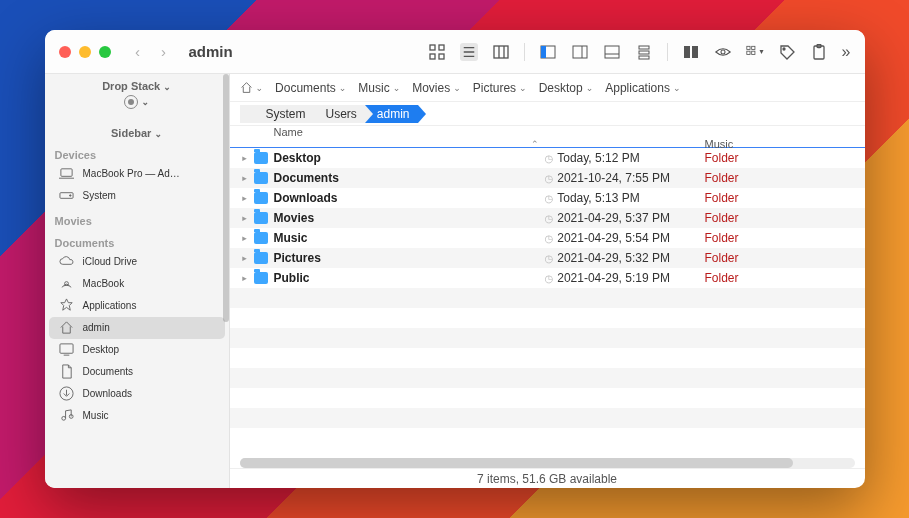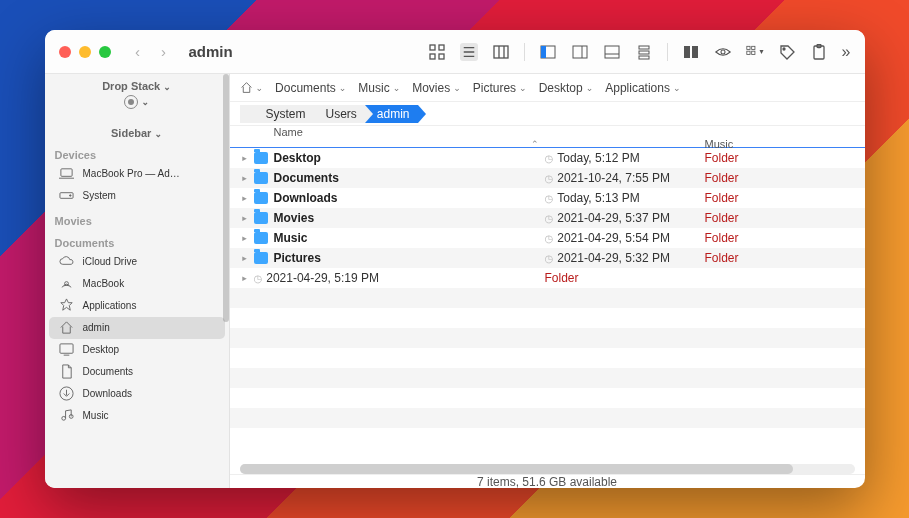--- a/index.html
+++ b/index.html
@@ -81,21 +81,21 @@
   .row .name { display: flex; align-items: center; gap: 6px; font-weight: 700; color: #222; }
   .row .fico { width: 14px; height: 12px; background: #3ea7ff; border-radius: 2px; position: relative; }
   .row .fico::before { content:""; position:absolute; top:-3px; left:0; width:6px; height:3px; background:#3ea7ff; border-radius:1px 1px 0 0;}
   .row .date { color: #333; display:flex; align-items:center; gap:4px;}
   .row .date .cal { color:#bbb; font-size:10px;}
   .row .kind { color: #b91c1c; }
   .empty-stripe { height: 20px; }
   .empty-stripe.stripe { background: #f5f5f5; }
   .hscroll { height: 10px; margin: 2px 10px 0; background: #eee; border-radius: 5px; position: relative; }
   .hscroll .thumb { position:absolute; left:0; top:0; height:100%; width:90%; background:#cfcfcf; border-radius:5px;}
-  .status { height: 14px; border-top: 1px solid #eee; display: flex; align-items: center; justify-content: center; font-size: 12px; color: #555; }
+  .status { height: 20px; border-top: 1px solid #eee; display: flex; align-items: center; justify-content: center; font-size: 12px; color: #555; }
 </style>
 </head>
 <body>
 
 <div class="window">
 
   <div class="titlebar">
     <div class="traffic">
       <div class="dot red"></div>
       <div class="dot yellow"></div>
@@ -407,20 +407,24 @@
             <span class="name">
               <span class="fico"></span>
               <span>Pictures</span>
             </span>
             <span class="date"><span class="cal">◷</span>2021-04-29, 5:32 PM</span>
             <span class="kind">Folder</span>
             <span></span>
           </div>
           <div class="row">
             <span class="disc">▸</span>
+            <span class="name">
+              <span class="fico"></span>
+              <span>Public</span>
+            </span>
             <span class="date"><span class="cal">◷</span>2021-04-29, 5:19 PM</span>
             <span class="kind">Folder</span>
             <span></span>
           </div>
           <div class="empty-stripe stripe"></div>
           <div class="empty-stripe"></div>
           <div class="empty-stripe stripe"></div>
           <div class="empty-stripe"></div>
           <div class="empty-stripe stripe"></div>
           <div class="empty-stripe"></div>

